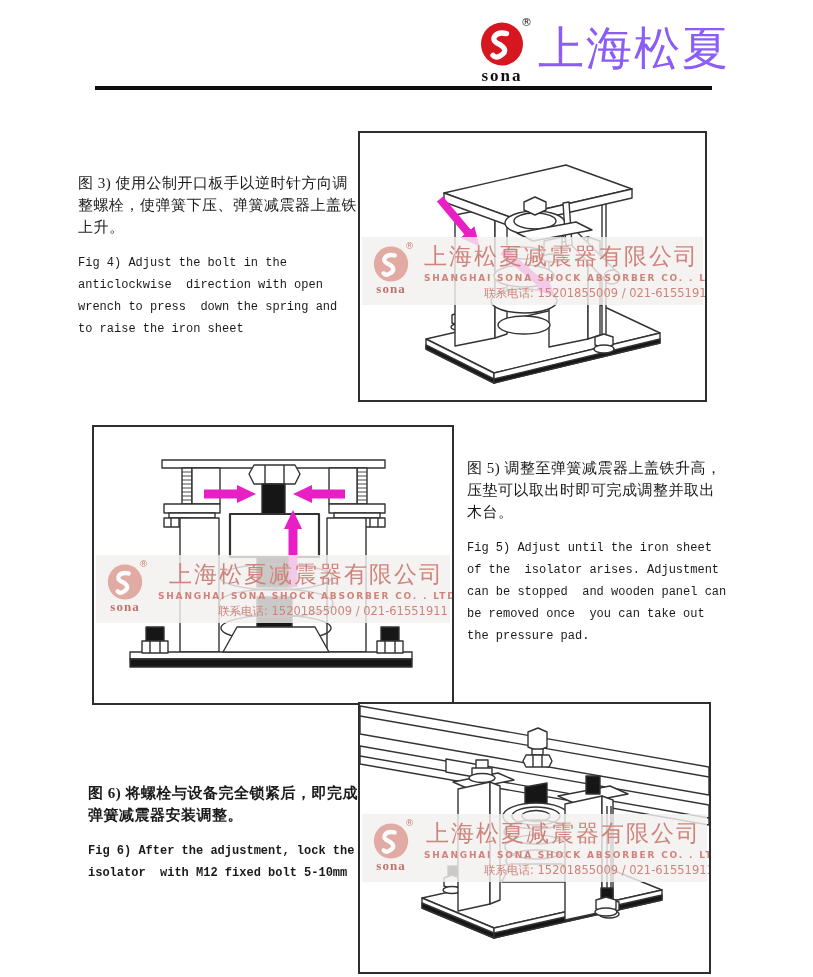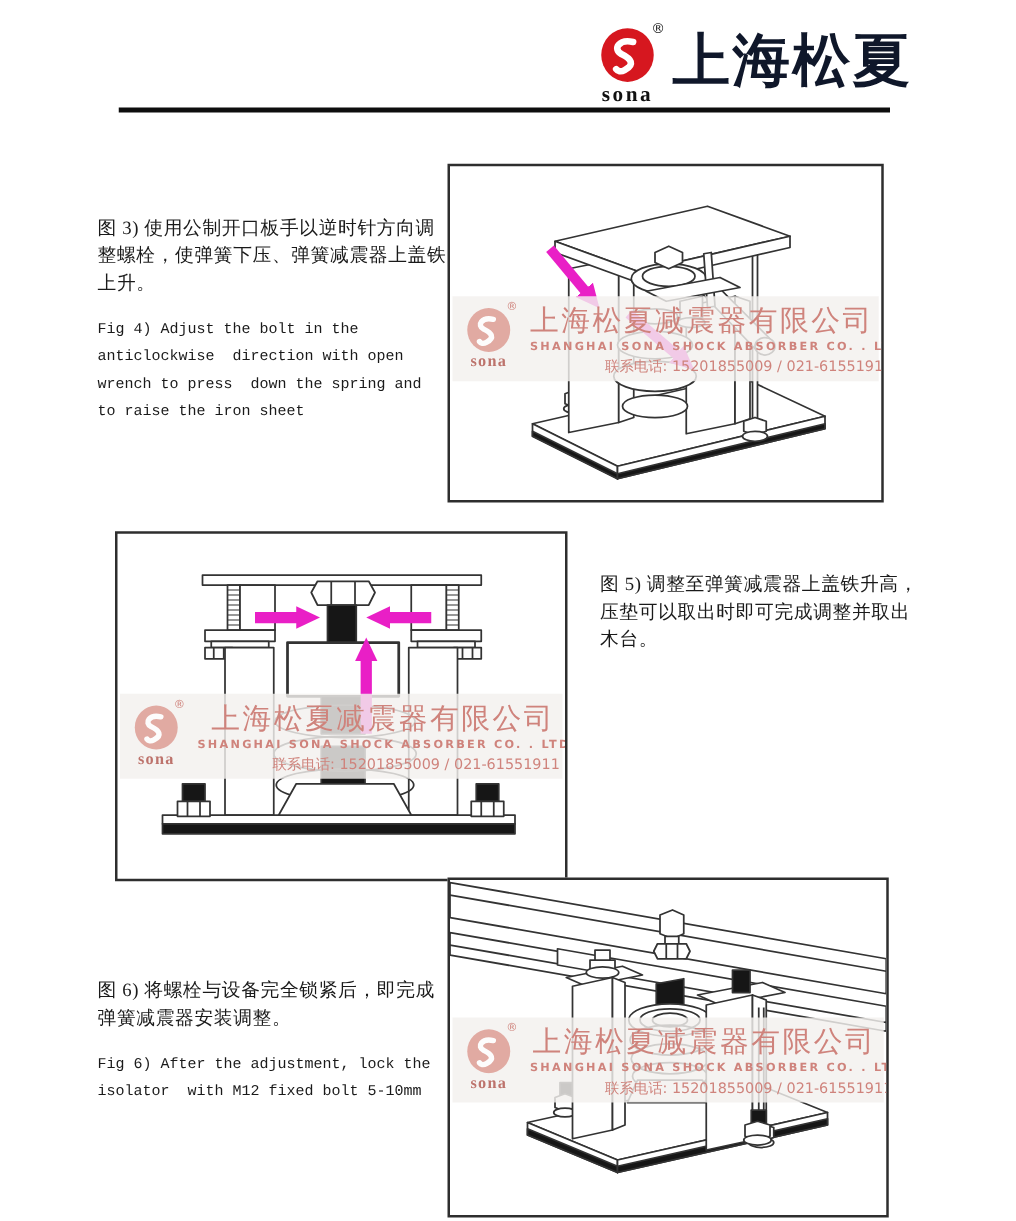--- a/index.html
+++ b/index.html
@@ -7,32 +7,32 @@
        font-family:"Liberation Serif","DejaVu Serif",serif;color:var(--ink,#1a1a1a);}
   .page{position:absolute;inset:0;background:#fff;}
 
   
   .logo{position:absolute;left:474px;top:22px;width:56px;text-align:center;}
   .logo svg{width:44px;height:44px;display:block;margin:0 auto;}
   .logo .reg{position:absolute;right:-2px;top:-6px;font-size:11px;color:#222;
              font-family:"DejaVu Sans",sans-serif;}
   .logo-text{font-weight:bold;font-size:17px;letter-spacing:2px;margin-top:0;
              font-family:"Liberation Serif",serif;color:#111;}
-  .brand{position:absolute;left:538px;top:18px;margin:0;font-size:46px;font-weight:bold;
-         letter-spacing:2px;font-family:"DejaVu Sans",sans-serif;color:#0f172a;white-space:nowrap;}
+  .brand{position:absolute;left:538px;top:18px;margin:0;font-size:46px;font-weight:normal;
+         letter-spacing:2px;font-family:"DejaVu Sans",sans-serif;color:#8b5cf6;white-space:nowrap;}
   .rule{position:absolute;left:95px;top:86px;width:617px;height:4px;background:#0d0d0d;}
 
   
   .textblock{position:absolute;}
   .textblock .cn{font-size:15px;line-height:22px;letter-spacing:0.5px;white-space:pre-wrap;}
   .textblock .en{font-size:12px;line-height:22px;margin-top:14px;white-space:pre-wrap;
                  font-family:"Liberation Mono","DejaVu Sans Mono",monospace;}
   .tb1{left:78px;top:172px;width:300px;}
-  .tb2{left:467px;top:457px;width:300px;margin-left:13px;}
-  .tb3{left:78px;top:782px;width:310px;}
+  .tb2{left:467px;top:457px;width:300px;}
+  .tb3{left:88px;top:782px;width:310px;font-weight:bold;}
 
   
   .figbox{position:absolute;border:2px solid #2e2e2e;background:#fff;overflow:hidden;}
   .fig1{left:358px;top:131px;width:345px;height:267px;}
   .fig2{left:92px;top:425px;width:358px;height:276px;}
   .fig3{left:358px;top:702px;width:349px;height:268px;}
   .figbox svg.drawing{position:absolute;left:0;top:0;width:100%;height:100%;}
   .ln{stroke:var(--line,#333);stroke-width:1.4;stroke-linejoin:round;}
   .blk{fill:#161616;}
   .arrow{stroke:var(--arrow,#e91fc6);fill:none;}
@@ -226,20 +226,25 @@
         <div class="wm-en">SHANGHAI SONA SHOCK ABSORBER CO. . LTD</div>
         <div class="wm-phone">联系电话: 15201855009 / 021-61551911</div>
       </div>
     </div>
   </figure>
 
   <section class="textblock tb2">
     <div class="cn">图 5) 调整至弹簧减震器上盖铁升高，
 压垫可以取出时即可完成调整并取出
 木台。</div>
+    <div class="en">Fig 5) Adjust until the iron sheet
+of the  isolator arises. Adjustment
+can be stopped  and wooden panel can
+be removed once  you can take out
+the pressure pad.</div>
   </section>
 
   <section class="textblock tb3">
     <div class="cn">图 6) 将螺栓与设备完全锁紧后，即完成
 弹簧减震器安装调整。</div>
     <div class="en">Fig 6) After the adjustment, lock the
 isolator  with M12 fixed bolt 5-10mm</div>
   </section>
 
   <figure class="figbox fig3" style="margin:0">

